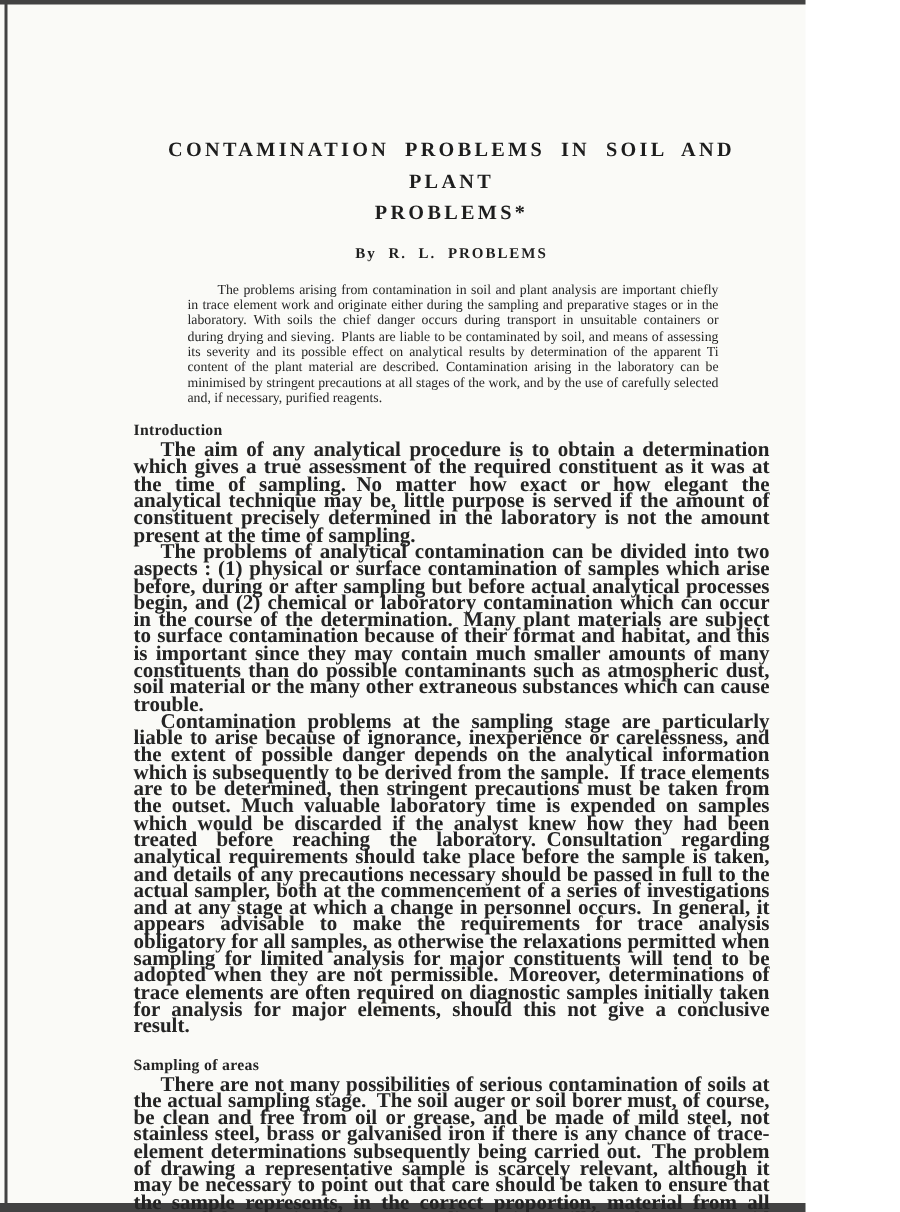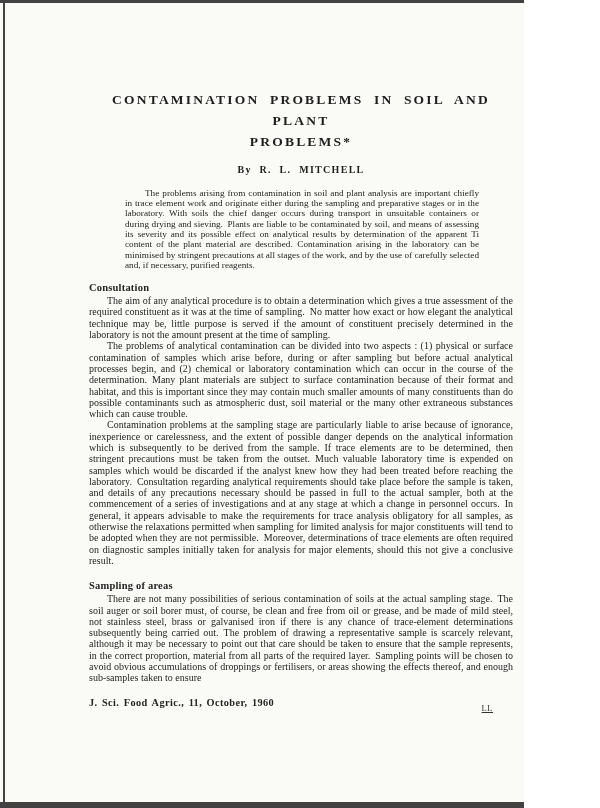--- a/index.html
+++ b/index.html
@@ -13,20 +13,21 @@
     background:#ffffff;
     font-family:"Liberation Serif","DejaVu Serif",serif;
     -webkit-font-smoothing:antialiased;
   }
   .scan{
     position:relative;
     width:524px;height:808px;
     background:var(--page-bg);
     color:var(--ink);
     overflow:hidden;
+    padding-left:13px;
   }
   .frame{position:absolute;background:var(--frame);}
   .frame.top{left:0;top:0;width:600px;height:3px;}
   .frame.bottom{left:0;top:802px;width:600px;height:6px;}
   .frame.left{left:3px;top:0;width:2px;height:808px;}
   .frame.right{left:597px;top:0;width:2px;height:808px;}
 
   .content{
     position:absolute;
     left:89px;top:0;
@@ -62,24 +63,25 @@
     margin:12px 0 2px 0;
     font-size:10.5px;
     font-weight:bold;
     letter-spacing:0.2px;
   }
   section[data-name="section-sampling-of-soils"] h2.sec{
     margin-top:14px;
   }
   p.body{
     margin:0;
-    font-size:10px;
+    font-size:14px;
     line-height:11.3px;
     text-align:justify;
     text-indent:18px;
+    font-weight:bold;
   }
   .footnote{
     margin-top:7px;
     text-align:center;
     font-size:8.6px;
     letter-spacing:0.2px;
   }
   .footer-row{
     display:flex;
     justify-content:space-between;
@@ -109,26 +111,26 @@
   <div class="frame left" data-name="scan-border-left"></div>
   <div class="frame right" data-name="scan-border-right"></div>
   <div class="frame bottom" data-name="scan-border-bottom"></div>
 
   <main class="content" data-name="article">
     <h1 class="title" data-name="article-title">
       <span data-name="article-title-line1">CONTAMINATION PROBLEMS IN SOIL AND PLANT</span><br>
       <span data-name="article-title-line2">PROBLEMS*</span>
     </h1>
 
-    <div class="byline" data-name="byline">By R. L. MITCHELL</div>
+    <div class="byline" data-name="byline">By R. L. PROBLEMS</div>
 
     <p class="abstract" data-name="abstract">The problems arising from contamination in soil and plant analysis are important chiefly in trace element work and originate either during the sampling and preparative stages or in the laboratory. With soils the chief danger occurs during transport in unsuitable containers or during drying and sieving. Plants are liable to be contaminated by soil, and means of assessing its severity and its possible effect on analytical results by determination of the apparent Ti content of the plant material are described. Contamination arising in the laboratory can be minimised by stringent precautions at all stages of the work, and by the use of carefully selected and, if necessary, purified reagents.</p>
 
     <section data-name="section-introduction">
-      <h2 class="sec" data-name="section-heading">Consultation</h2>
+      <h2 class="sec" data-name="section-heading">Introduction</h2>
       <p class="body" data-name="paragraph">The aim of any analytical procedure is to obtain a determination which gives a true assessment of the required constituent as it was at the time of sampling. No matter how exact or how elegant the analytical technique may be, little purpose is served if the amount of constituent precisely determined in the laboratory is not the amount present at the time of sampling.</p>
       <p class="body" data-name="paragraph">The problems of analytical contamination can be divided into two aspects : (1) physical or surface contamination of samples which arise before, during or after sampling but before actual analytical processes begin, and (2) chemical or laboratory contamination which can occur in the course of the determination. Many plant materials are subject to surface contamination because of their format and habitat, and this is important since they may contain much smaller amounts of many constituents than do possible contaminants such as atmospheric dust, soil material or the many other extraneous substances which can cause trouble.</p>
       <p class="body" data-name="paragraph">Contamination problems at the sampling stage are particularly liable to arise because of ignorance, inexperience or carelessness, and the extent of possible danger depends on the analytical information which is subsequently to be derived from the sample. If trace elements are to be determined, then stringent precautions must be taken from the outset. Much valuable laboratory time is expended on samples which would be discarded if the analyst knew how they had been treated before reaching the laboratory. Consultation regarding analytical requirements should take place before the sample is taken, and details of any precautions necessary should be passed in full to the actual sampler, both at the commencement of a series of investigations and at any stage at which a change in personnel occurs. In general, it appears advisable to make the requirements for trace analysis obligatory for all samples, as otherwise the relaxations permitted when sampling for limited analysis for major constituents will tend to be adopted when they are not permissible. Moreover, determinations of trace elements are often required on diagnostic samples initially taken for analysis for major elements, should this not give a conclusive result.</p>
     </section>
 
     <section data-name="section-sampling-of-soils">
       <h2 class="sec" data-name="section-heading">Sampling of areas</h2>
       <p class="body" data-name="paragraph">There are not many possibilities of serious contamination of soils at the actual sampling stage. The soil auger or soil borer must, of course, be clean and free from oil or grease, and be made of mild steel, not stainless steel, brass or galvanised iron if there is any chance of trace-element determinations subsequently being carried out. The problem of drawing a representative sample is scarcely relevant, although it may be necessary to point out that care should be taken to ensure that the sample represents, in the correct proportion, material from all parts of the required layer. Sampling points will be chosen to avoid obvious accumulations of droppings or fertilisers, or areas showing the effects thereof, and enough sub-samples taken to ensure</p>
     </section>
 

